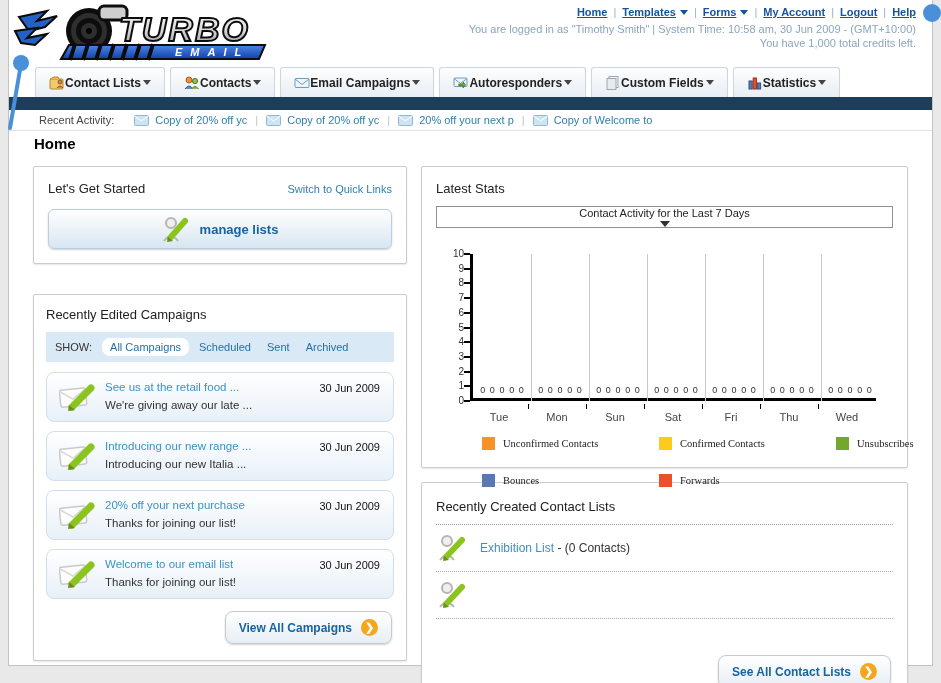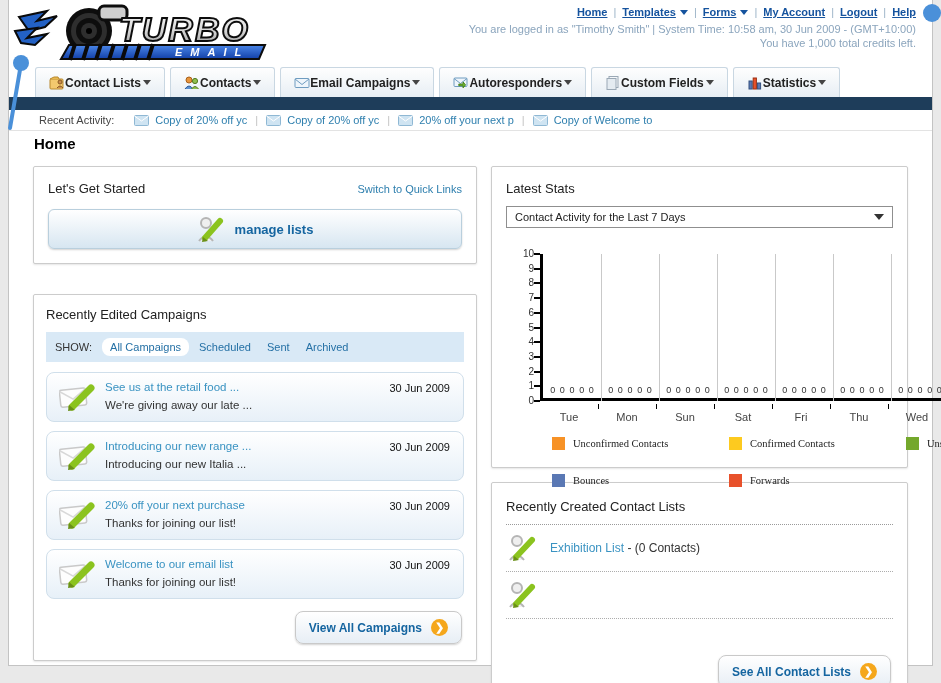--- a/index.html
+++ b/index.html
@@ -54,21 +54,21 @@
     border-bottom: 1px solid #e3e3e3; display: flex; align-items: center;
     padding-left: 30px; font-size: 11px; color: #444; background: #fff;
   }
   .activity-label { margin-right: 20px; }
   .activity-item { display: flex; align-items: center; gap: 6px; color: #2e7fae; cursor: pointer; }
   .act-sep { color: #c3c3c3; margin: 0 8px; }
   
   .main { position: absolute; top: 133px; left: 0; right: 0; padding: 0 24px; }
   .page-title { font-size: 15px; font-weight: bold; color: #000; margin: 2px 0 14px 1px; }
   .columns { display: flex; align-items: flex-start; gap: 14px; }
-  .left-col { width: 444px; flex-shrink: 0; }
+  .left-col { width: 374px; flex-shrink: 0; }
   .right-col { flex: 1; }
   .panel { background: #fff; border: 1px solid #ccc; border-radius: 2px; box-shadow: 0 1px 2px rgba(0,0,0,0.10); }
   .panel-title { font-size: 13px; color: #222; }
   
   .gs-panel { padding: 14px; margin-bottom: 30px; }
   .gs-header { display: flex; justify-content: space-between; align-items: center; margin-bottom: 13px; }
   .gs-switch { font-size: 11px; color: #2e7fae; cursor: pointer; }
   .gs-buttons { display: flex; gap: 16px; }
   .big-btn {
     flex: 1; height: 40px; display: flex; align-items: center; justify-content: center; gap: 10px;
@@ -103,21 +103,21 @@
   .arrow-circle {
     width: 17px; height: 17px; border-radius: 50%; background: #f5a71c; color: #fff;
     display: flex; align-items: center; justify-content: center;
     font-size: 11px; font-weight: bold; line-height: 1;
   }
   
   .stats-panel { padding: 14px; margin-bottom: 14px; height: 302px; }
   .stats-select {
     margin-top: 10px; width: 100%; height: 22px; border: 1px solid #8f8f8f; background: #fff;
     font-size: 11px; color: #222; display: flex; align-items: center; justify-content: space-between;
-    padding: 0 8px; cursor: pointer;
+    padding: 0 8px; cursor: pointer; flex-direction: column;
   }
   .select-caret {
     width: 0; height: 0; border-left: 5px solid transparent; border-right: 5px solid transparent;
     border-top: 6px solid #333;
   }
   .chart-wrap { position: relative; margin: 26px 0 0 6px; height: 230px; }
   .chart-plot { position: absolute; left: 28px; top: 0; width: 406px; height: 147px; border-left: 3px solid #000; border-bottom: 3px solid #000; }
   .ytick-label { position: absolute; width: 22px; text-align: right; font-size: 10px; color: #333; }
   .ytick-mark { position: absolute; height: 2px; background: #000; }
   .gridline-v { position: absolute; top: 0; width: 1px; height: 147px; background: #c9c9c9; }

